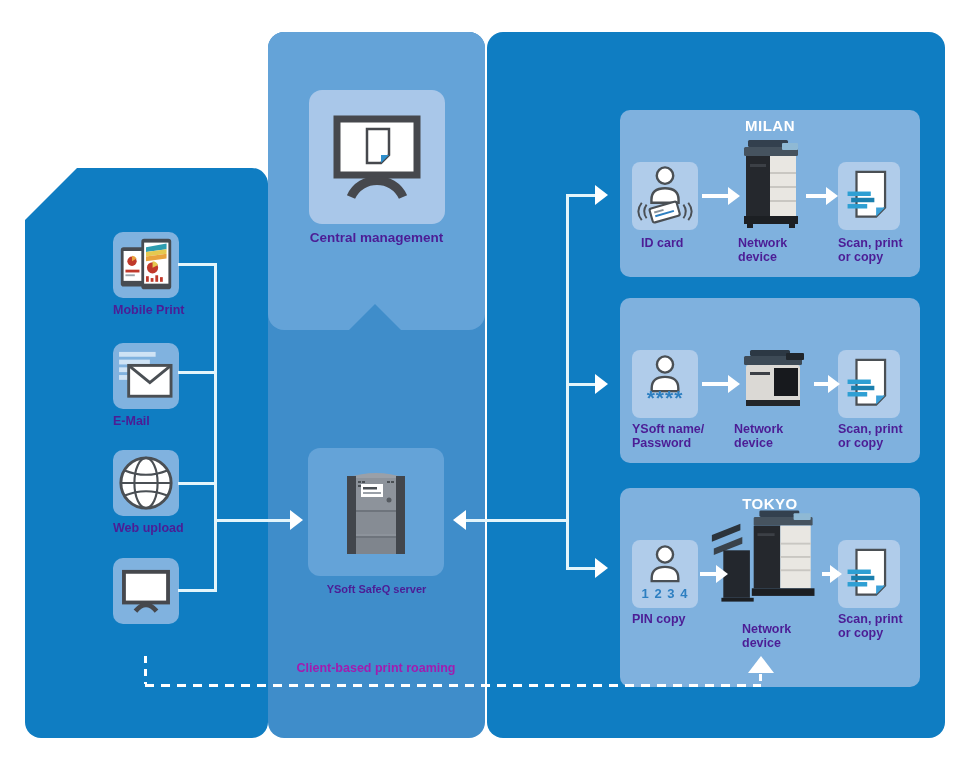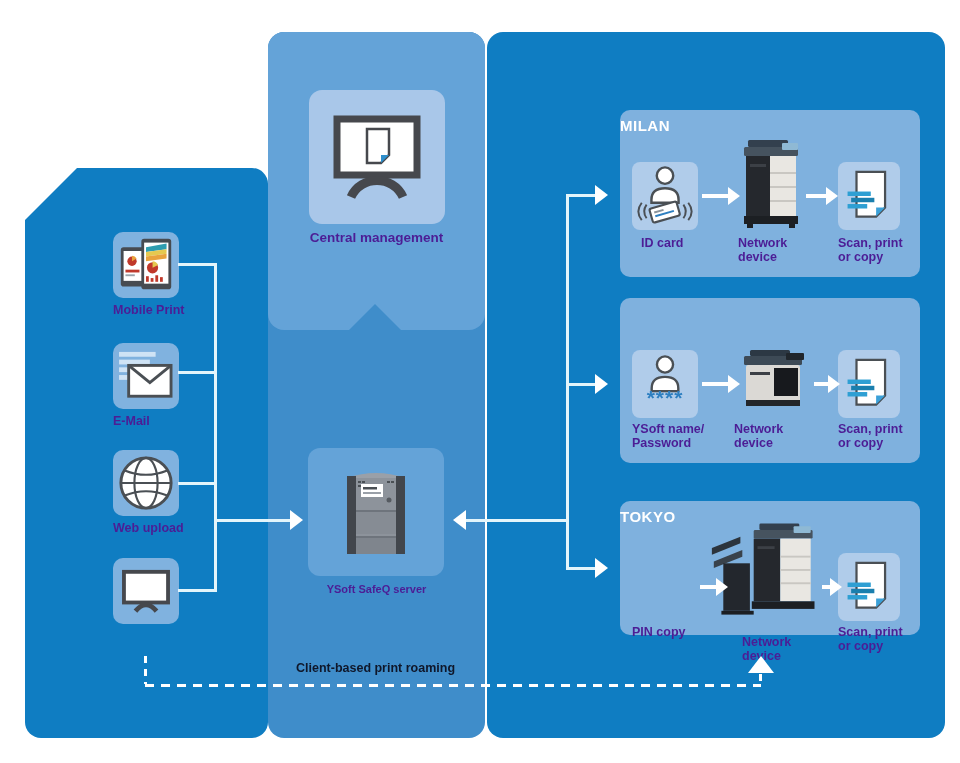--- a/index.html
+++ b/index.html
@@ -51,26 +51,26 @@
            border-right:13px solid transparent;border-bottom:17px solid #ffffff;}
 
   
   .dash-h{position:absolute;height:3px;
           background:repeating-linear-gradient(90deg,#ffffff 0 9px,transparent 9px 16px);}
   .dash-v{position:absolute;width:3px;
           background:repeating-linear-gradient(180deg,#ffffff 0 7px,transparent 7px 13px);}
 
   
   .roam-note{position:absolute;left:505px;top:355px;font-size:12.5px;line-height:1.1;}
-  .client-label{position:absolute;left:296px;top:661px;width:160px;
-                font-size:12.5px;font-weight:bold;color:#0f172a;}
+  .client-label{position:absolute;left:296px;top:661px;width:160px;text-align:center;
+                font-size:12.5px;font-weight:bold;color:#a21caf;}
 
   
   .loc-box{position:absolute;left:620px;width:300px;background:#7fb1de;border-radius:10px;}
-  .loc-title{position:absolute;top:7px;left:0;right:0;color:#ffffff;
+  .loc-title{position:absolute;top:7px;left:0;right:0;text-align:center;color:#ffffff;
              font-weight:bold;font-size:15px;letter-spacing:.5px;}
   .auth-tile{position:absolute;left:12px;top:52px;width:66px;height:68px;background:#b0ccea;
              border-radius:8px;}
   .doc-tile{position:absolute;left:218px;top:52px;width:62px;height:68px;background:#b0ccea;
             border-radius:8px;display:flex;align-items:center;justify-content:center;}
   .loc-lbl{position:absolute;top:126px;}
   .printer{position:absolute;z-index:2;}
   .ashaft{position:absolute;height:4px;background:#ffffff;z-index:3;}
   .ahr{position:absolute;width:0;height:0;border-top:9px solid transparent;z-index:3;
        border-bottom:9px solid transparent;border-left:12px solid #ffffff;}
@@ -289,22 +289,29 @@
         <polygon points="46,44 36,54 36,44" fill="#3aa0d8"></polygon>
         <rect x="4" y="26" width="26" height="5" fill="#2e9fd3"></rect>
         <rect x="8" y="33" width="26" height="5" fill="#1a7fae"></rect>
         <rect x="4" y="40" width="22" height="5" fill="#2e9fd3"></rect>
       </svg>
     </div>
     <div class="loc-lbl lbl" style="left:218px;top:124px">Scan, print
 or copy</div>
   </div>
 
-  <div class="loc-box" style="top:501px;height:134px">
+  <div class="loc-box" style="top:488px;height:199px">
     <div class="loc-title">TOKYO</div>
+    <div class="auth-tile">
+      <svg class="person-svg" viewBox="0 0 44 40" width="44" height="38">
+        <circle cx="22" cy="10" r="8.5" fill="#ffffff" stroke="#4a4f54" stroke-width="2.5"></circle>
+        <path d="M8 38 v-3 q0 -12 14 -12 q14 0 14 12 v3 z" fill="#ffffff" stroke="#4a4f54" stroke-width="2.5"></path>
+      </svg>
+      <div class="auth-hint digits">1 2 3 4</div>
+    </div>
     <div class="loc-lbl lbl" style="left:12px;top:124px">PIN copy</div>
     <div class="ashaft" style="left:80px;top:84px;width:16px"></div>
     <div class="ahr" style="left:96px;top:77px"></div>
     <div class="printer" style="left:90px;top:16px">
       <svg viewBox="0 0 120 104" width="114" height="104">
         <polygon points="2,30 32,18 32,25 2,37" fill="#2c343c"></polygon>
         <polygon points="4,44 34,32 34,39 4,51" fill="#39424b"></polygon>
         <rect x="14" y="46" width="28" height="50" fill="#23272d"></rect>
         <rect x="52" y="4" width="42" height="7" rx="1.5" fill="#33404e"></rect>
         <rect x="46" y="11" width="62" height="9" rx="1.5" fill="#46535f"></rect>

